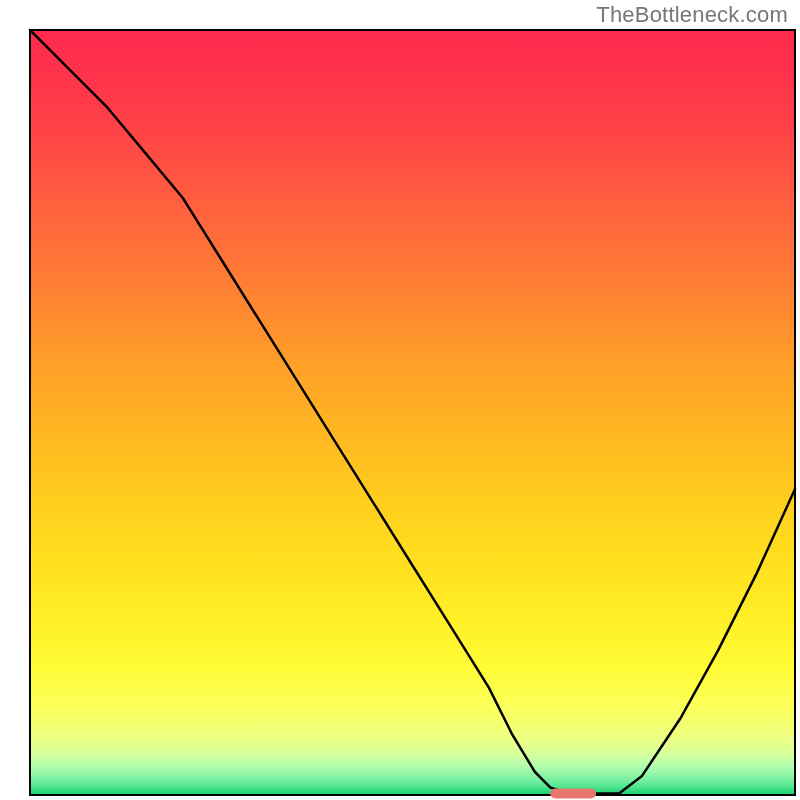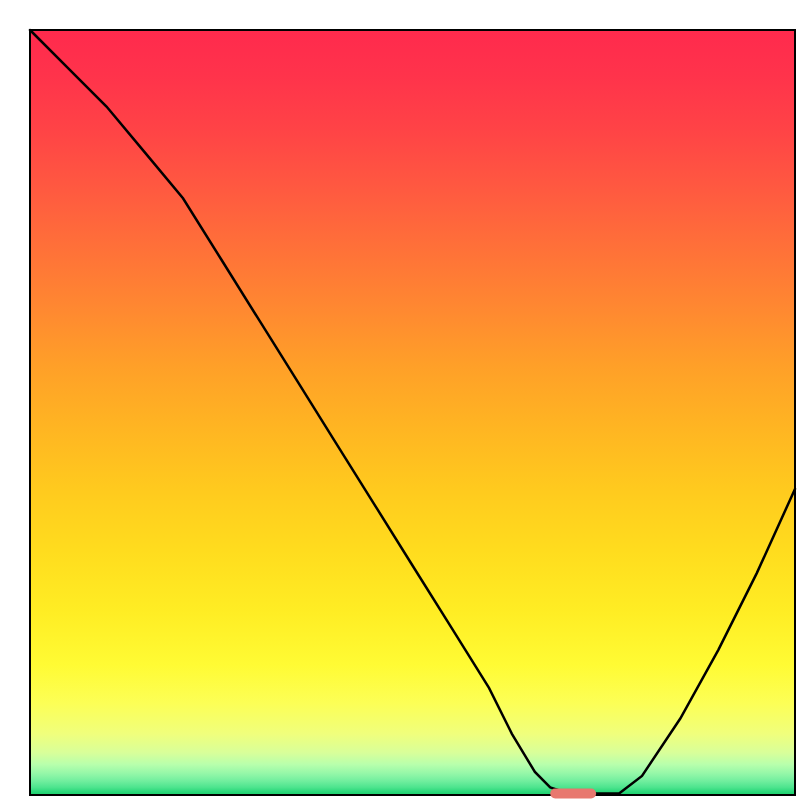--- a/index.html
+++ b/index.html
@@ -25,20 +25,21 @@
     letter-spacing: 0.2px;
   }
   svg {
     display: block;
   }
 </style>
 </head>
 <body>
 
 <div class="chart-container">
+  <div class="watermark">TheBottleneck.com</div>
   <svg id="chart-svg" width="800" height="800" viewBox="0 0 800 800">
     <defs>
       <linearGradient id="bg-grad" x1="0" y1="0" x2="0" y2="1">
           <stop offset="0.00%" stop-color="#ff2a4d"></stop>
           <stop offset="6.00%" stop-color="#ff334b"></stop>
           <stop offset="13.00%" stop-color="#ff4346"></stop>
           <stop offset="21.00%" stop-color="#ff5a40"></stop>
           <stop offset="29.00%" stop-color="#ff7238"></stop>
           <stop offset="37.00%" stop-color="#ff8a30"></stop>
           <stop offset="44.00%" stop-color="#ffa028"></stop>

